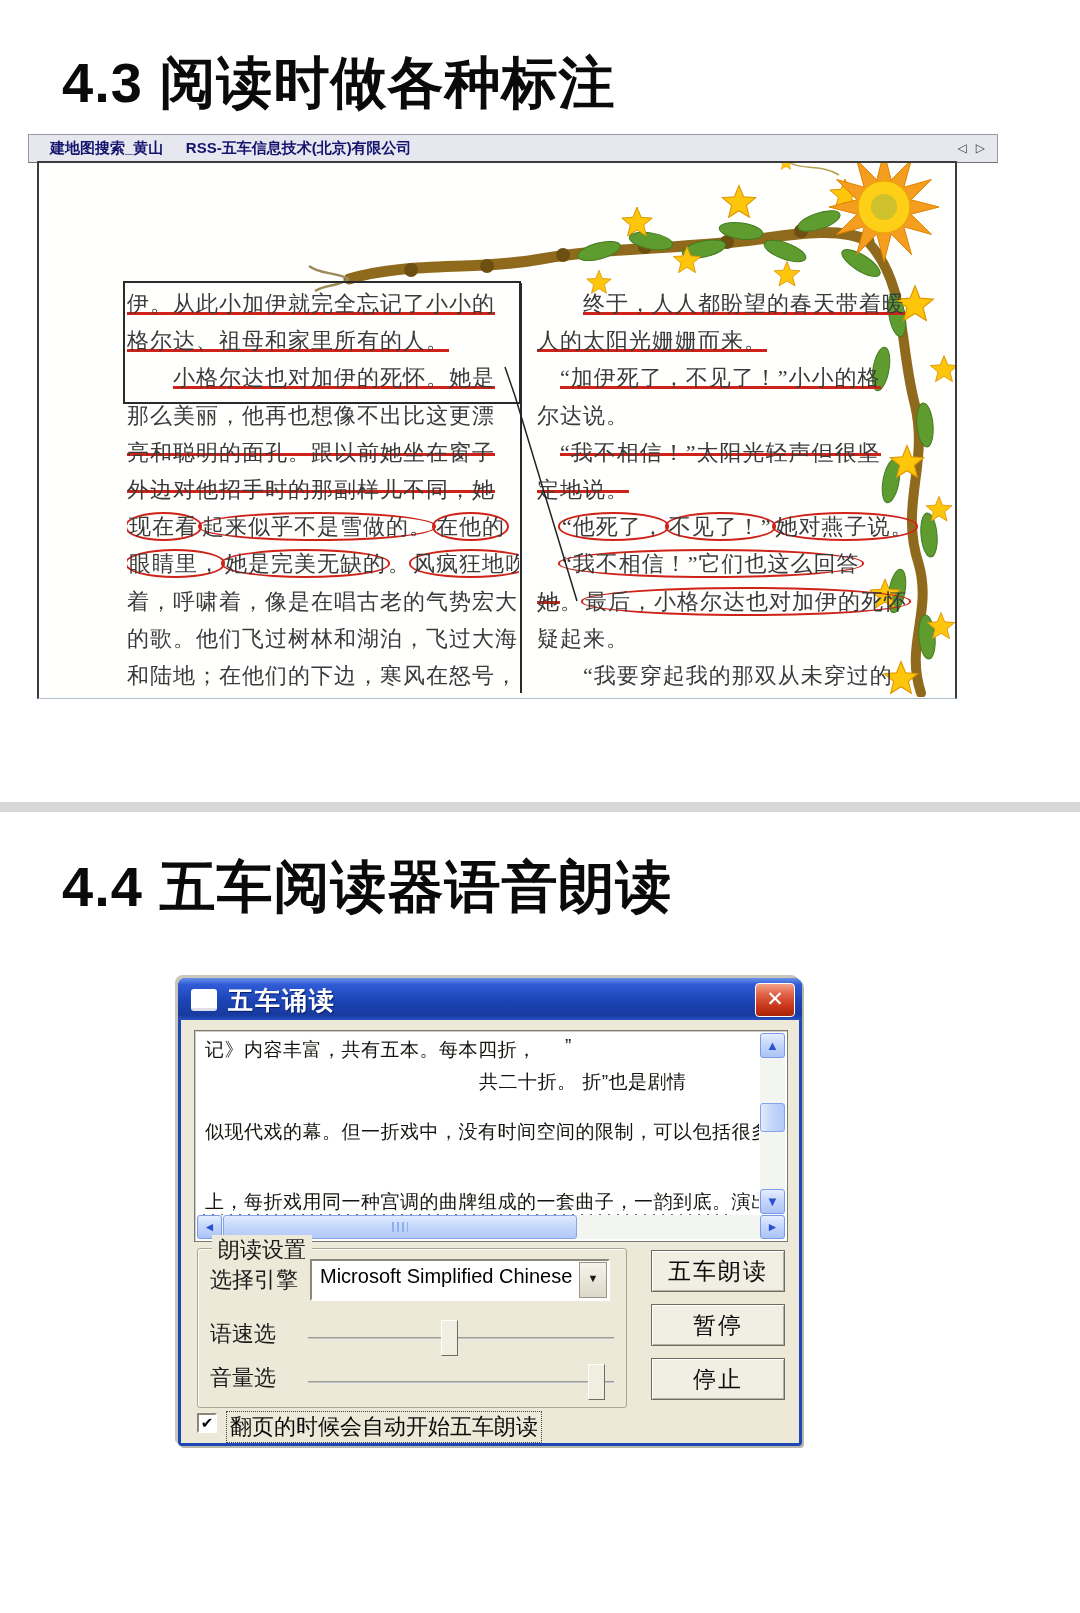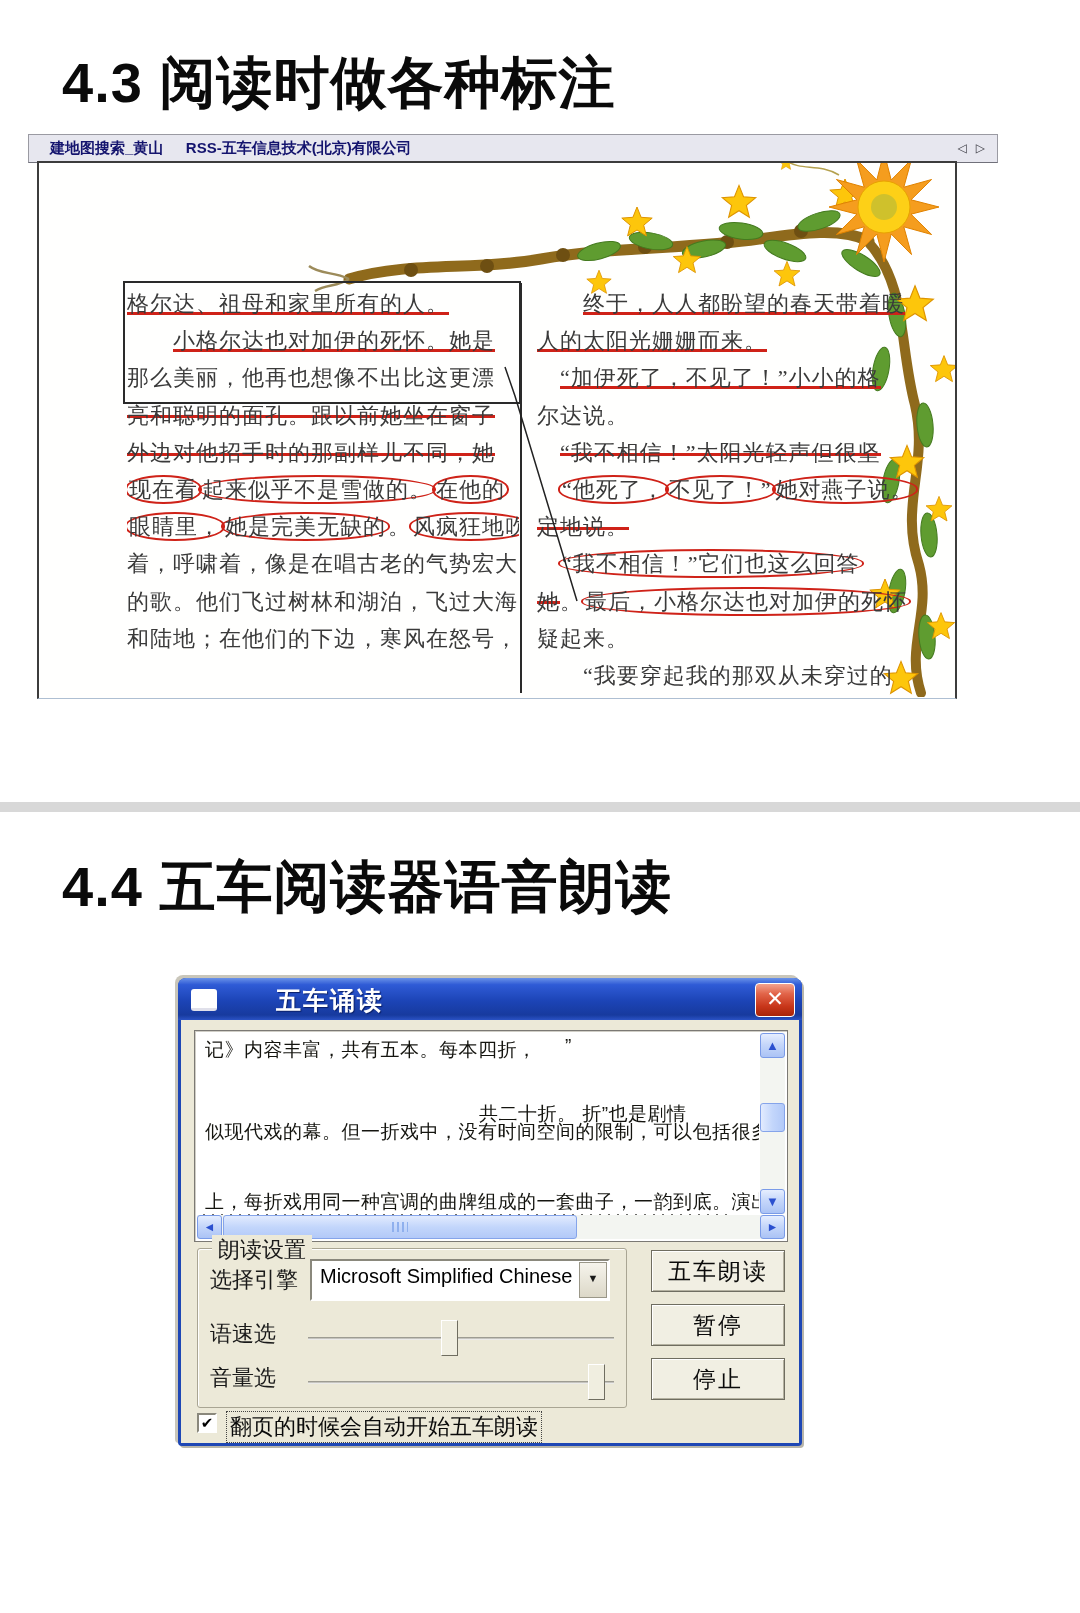--- a/index.html
+++ b/index.html
@@ -59,21 +59,21 @@
   .titlebar{
     position:absolute;left:0;top:0;width:624px;height:42px;border-radius:8px 8px 0 0;
     background:linear-gradient(180deg,#6a92e8 0%,#2f5bd6 16%,#1c44b6 55%,#173a9e 88%,#2a52c4 100%);
   }
   .wicon{
     position:absolute;left:13px;top:11px;width:26px;height:19px;background:#ffffff;
     border-radius:3px;border-bottom:3px solid #e0e0ea;
   }
   .wtitle{
     position:absolute;left:50px;top:6px;font-size:25px;font-weight:bold;color:#ffffff;
-    text-shadow:1px 1px 1px #0a1f66;letter-spacing:2px;margin-left:48px;
+    text-shadow:1px 1px 1px #0a1f66;letter-spacing:2px;
   }
   .closebtn{
     position:absolute;right:7px;top:5px;width:38px;height:32px;border-radius:4px;
     background:linear-gradient(180deg,#f3a38e 0%,#e2654a 30%,#c8361a 70%,#a82408 100%);
     border:1.5px solid #ffffff;color:#ffffff;font-size:21px;font-weight:bold;
     text-align:center;line-height:30px;cursor:default;
   }
   .dlgbody{
     position:absolute;left:3px;right:3px;top:42px;bottom:3px;background:#ece9d8;
   }
@@ -208,39 +208,40 @@
     <path d="M800,12 C780,0 762,8 748,-2" fill="none" stroke="#b5a14e" stroke-width="1.5"></path>
     <use href="#star" transform="translate(747,0) scale(0.5)" fill="#fdc60b" stroke="#de9400"></use>
     <g transform="translate(845,44)">
       <path fill="#f59d1e" stroke="#e08200" stroke-width="1" d="M55,0 L27,7.2 L47.6,27.5 L19.8,19.8 L27.5,47.6 L7.2,27 L0,55 L-7.2,27 L-27.5,47.6 L-19.8,19.8 L-47.6,27.5 L-27,7.2 L-55,0 L-27,-7.2 L-47.6,-27.5 L-19.8,-19.8 L-27.5,-47.6 L-7.2,-27 L0,-55 L7.2,-27 L27.5,-47.6 L19.8,-19.8 L47.6,-27.5 L27,-7.2 Z"></path>
       <circle r="26" fill="#fdd017" stroke="#e8a200" stroke-width="1"></circle>
       <circle r="13" fill="#cfc12c"></circle>
     </g>
   </svg>
 
   <div class="bookcol" id="leftcol">
+      <div class="bline"><span class="seg m-u">伊。从此小加伊就完全忘记了小小的</span></div>
       <div class="bline"><span class="seg m-u">格尔达、祖母和家里所有的人。</span></div>
       <div class="bline"><span class="seg m-n">　　</span><span class="seg m-u">小格尔达也对加伊的死怀。她是</span></div>
       <div class="bline"><span class="seg m-n">那么美丽，他再也想像不出比这更漂</span></div>
       <div class="bline"><span class="seg m-s">亮和聪明的面孔。跟以前她坐在窗子</span></div>
       <div class="bline"><span class="seg m-s">外边对他招手时的那副样儿不同，她</span></div>
       <div class="bline"><span class="seg m-c">现在看</span><span class="seg m-c">起来似乎不是雪做的。</span><span class="seg m-c">在他的</span></div>
       <div class="bline"><span class="seg m-c">眼睛里，</span><span class="seg m-c">她是完美无缺的</span><span class="seg m-n">。</span><span class="seg m-c">风疯狂地吹</span></div>
       <div class="bline"><span class="seg m-n">着，呼啸着，像是在唱古老的气势宏大</span></div>
       <div class="bline"><span class="seg m-n">的歌。他们飞过树林和湖泊，飞过大海</span></div>
       <div class="bline"><span class="seg m-n">和陆地；在他们的下边，寒风在怒号，</span></div>
     </div>
   <div class="bookcol" id="rightcol">
       <div class="bline"><span class="seg m-n">　　</span><span class="seg m-u">终于，人人都盼望的春天带着暖</span></div>
       <div class="bline"><span class="seg m-u">人的太阳光姗姗而来。</span></div>
       <div class="bline"><span class="seg m-n">　</span><span class="seg m-u">“加伊死了，不见了！”小小的格</span></div>
       <div class="bline"><span class="seg m-n">尔达说。</span></div>
       <div class="bline"><span class="seg m-n">　</span><span class="seg m-s">“我不相信！”太阳光轻声但很坚</span></div>
+      <div class="bline"><span class="seg m-s">定地说。</span></div>
       <div class="bline"><span class="seg m-n">　</span><span class="seg m-c">“他死了，</span><span class="seg m-c">不见了！”</span><span class="seg m-c">她对燕子说。</span></div>
-      <div class="bline"><span class="seg m-s">定地说。</span></div>
       <div class="bline"><span class="seg m-n">　</span><span class="seg m-c">“我不相信！”它们也这么回答</span></div>
       <div class="bline"><span class="seg m-s">她</span><span class="seg m-n">。</span><span class="seg m-c">最后，小格尔达也对加伊的死怀</span></div>
       <div class="bline"><span class="seg m-n">疑起来。</span></div>
       <div class="bline"><span class="seg m-n">　　</span><span class="seg m-n">“我要穿起我的那双从未穿过的</span></div>
     </div>
   <div class="colrule"></div>
   <div class="textbox"></div>
   <svg class="anno" width="916" height="534" viewBox="0 0 916 534">
     <polyline points="466,204 476,233 538,438" fill="none" stroke="#222222" stroke-width="1.5"></polyline>
   </svg>
@@ -255,21 +256,21 @@
     <span class="wicon"></span>
     <span class="wtitle">五车诵读</span>
     <div class="closebtn">✕</div>
   </div>
   <div class="dlgbody">
 
     <div class="tarea">
       <div class="taclip" id="talines">
           <div class="taline" style="left: 8px; top: 4px; text-align: right;">记》内容丰富，共有五本。每本四折，</div>
           <div class="taline" style="left: 368px; top: 0px;">”</div>
-          <div class="taline" style="left: 282px; top: 36px; margin-top: 32px;">共二十折。 折”也是剧情</div>
+          <div class="taline" style="left: 282px; top: 36px;">共二十折。 折”也是剧情</div>
           <div class="taline" style="left: 8px; top: 86px;">似现代戏的幕。但一折戏中，没有时间空间的限制，可以包括很多场</div>
           <div class="taline" style="left: 8px; top: 156px;">上，每折戏用同一种宫调的曲牌组成的一套曲子，一韵到底。演出时-</div>
         </div>
       <div class="sliver"></div>
       <div class="vscroll">
         <div class="sbtn" id="vup">▲</div>
         <div class="vthumb"></div>
         <div class="sbtn" id="vdn">▼</div>
       </div>
       <div class="hscroll">

